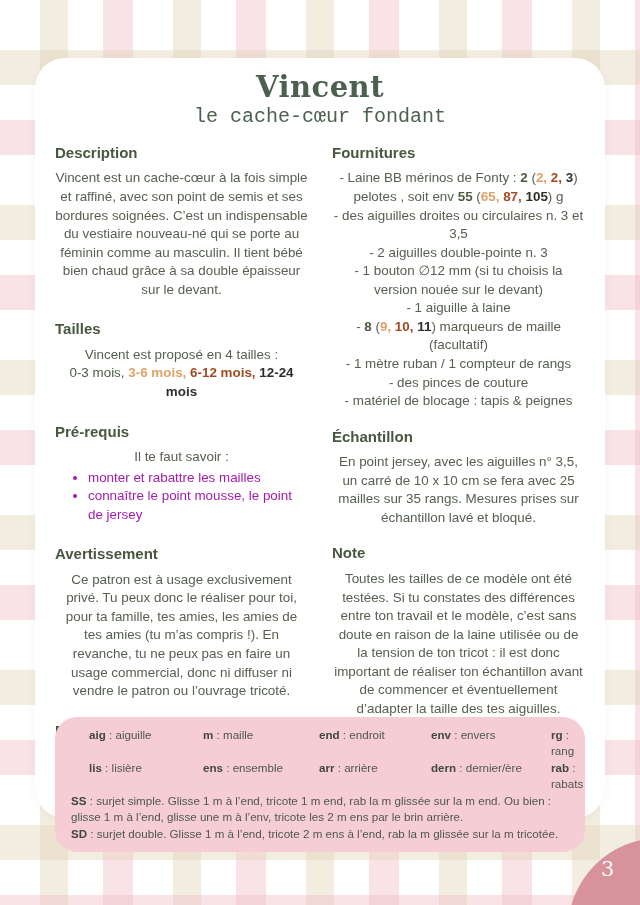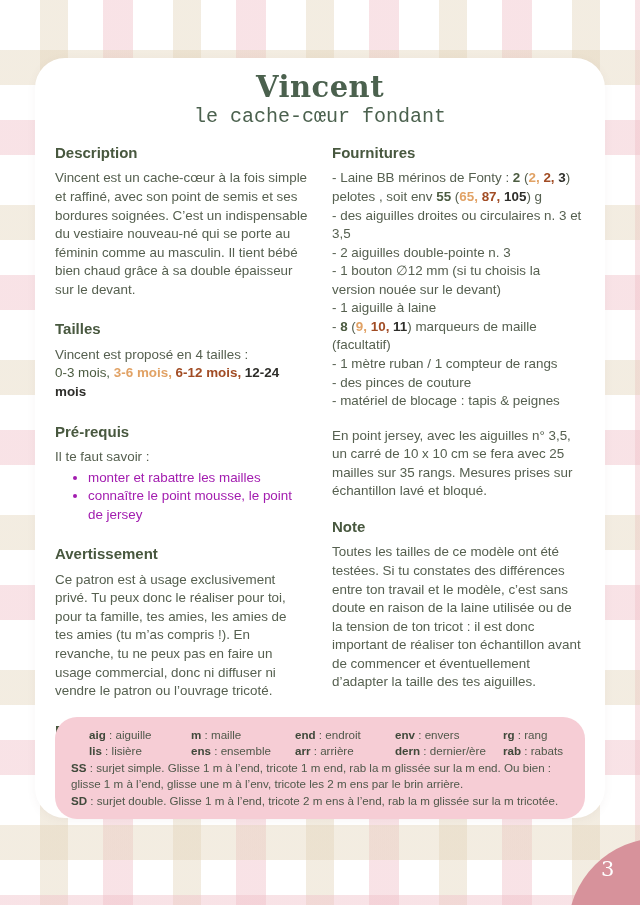--- a/index.html
+++ b/index.html
@@ -23,33 +23,33 @@
   }
   h2{
     font-family:Liberation Mono, monospace;font-weight:400;font-size:20px;
     color:#4b614e;text-align:center;margin:1px 0 15px 0;line-height:1.15;
   }
   .cols{display:flex;gap:24px;}
   .col{flex:1;min-width:0;}
   h3{font-size:15px;font-weight:700;color:#48583f;margin:0 0 7px 0;line-height:1.3;}
   .sec{margin-bottom:20px;}
   .col-r .sec{margin-bottom:16px;}
-  p.body, .body{font-size:13.4px;line-height:1.385;color:#566050;margin:0;}
+  p.body, .body{font-size:13.4px;line-height:1.385;color:#566050;margin:0;text-align:center;}
   .sizes{font-weight:700;margin-top:1px;}
   ul.bullets{margin:2px 0 0 0;padding-left:33px;}
   ul.bullets li{font-size:13.4px;line-height:1.385;color:#a21caf;}
   .abbr-heading{margin:0;}
   .abbr-box{
     position:absolute;left:20px;right:20px;top:659px;
     background:#f6cdd5;border-radius:22px;
     padding:10px 16px 10px 16px;box-sizing:border-box;
   }
   .abbr-grid{
     display:grid;grid-template-columns:98px 100px 96px 104px 1fr;
-    padding-left:18px;column-gap:4px;
+    padding-left:18px;column-gap:16px;
   }
   .abbr-box, .abbr-box p, .abbr-grid div{
     font-size:11.6px;line-height:1.42;color:#4f584a;margin:0;
   }
   .abbr-box b{color:#40493b;}
   .page-circle{
     position:absolute;left:568px;top:838px;width:184px;height:184px;
     border-radius:50%;background:#d7929b;
   }
   .page-circle span{
@@ -106,20 +106,21 @@
             <p class="body"><span>- 1 bouton ∅12 mm (si tu choisis la version nouée sur le devant)</span></p>
             <p class="body"><span>- 1 aiguille à laine</span></p>
             <p class="body"><span>- </span><span style="font-weight: 700; color: rgb(76, 92, 65);">8</span><span> (</span><span style="font-weight: 700; color: rgb(225, 162, 101);">9,</span><span> </span><span style="font-weight: 700; color: rgb(161, 76, 36);">10,</span><span> </span><span style="font-weight: 700; color: rgb(46, 46, 42);">11</span><span>) marqueurs de maille (facultatif)</span></p>
             <p class="body"><span>- 1 mètre ruban / 1 compteur de rangs</span></p>
             <p class="body"><span>- des pinces de couture</span></p>
             <p class="body"><span>- matériel de blocage : tapis &amp; peignes</span></p>
           </div>
       </div>
 
       <div class="sec">
+        <h3>Échantillon</h3>
         <p class="body">En point jersey, avec les aiguilles n° 3,5, un carré de 10 x 10 cm se fera avec 25 mailles sur 35 rangs. Mesures prises sur échantillon lavé et bloqué.</p>
       </div>
 
       <div class="sec">
         <h3>Note</h3>
         <p class="body">Toutes les tailles de ce modèle ont été testées. Si tu constates des différences entre ton travail et le modèle, c’est sans doute en raison de la laine utilisée ou de la tension de ton tricot : il est donc important de réaliser ton échantillon avant de commencer et éventuellement d’adapter la taille des tes aiguilles.</p>
       </div>
     </div>
   </div>
 

